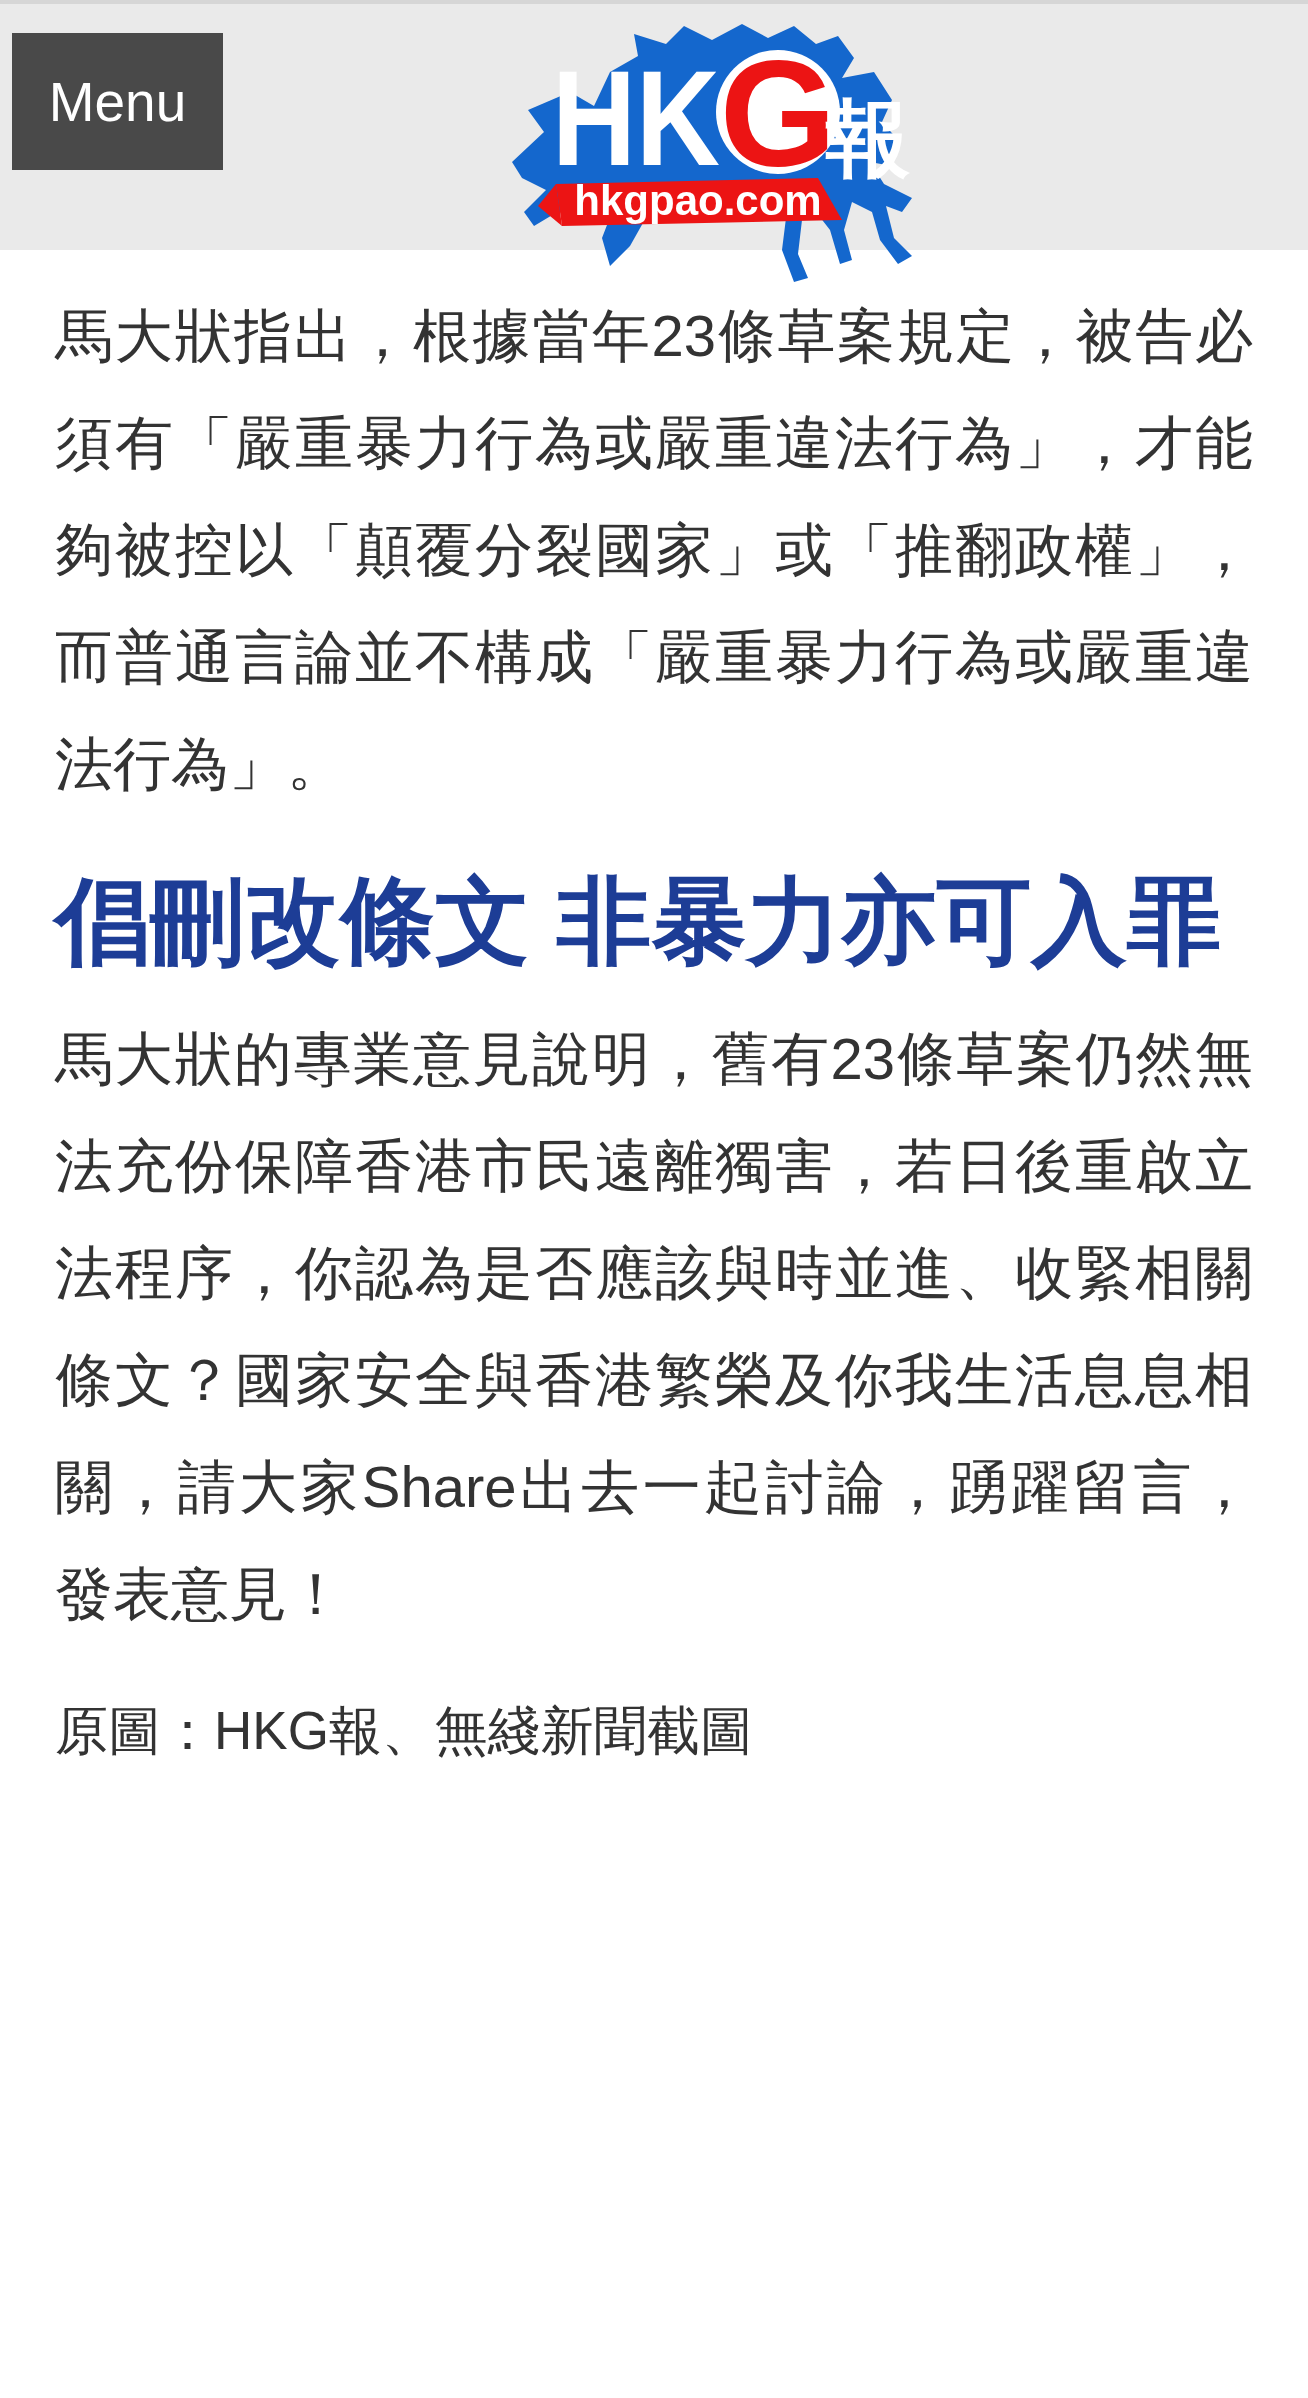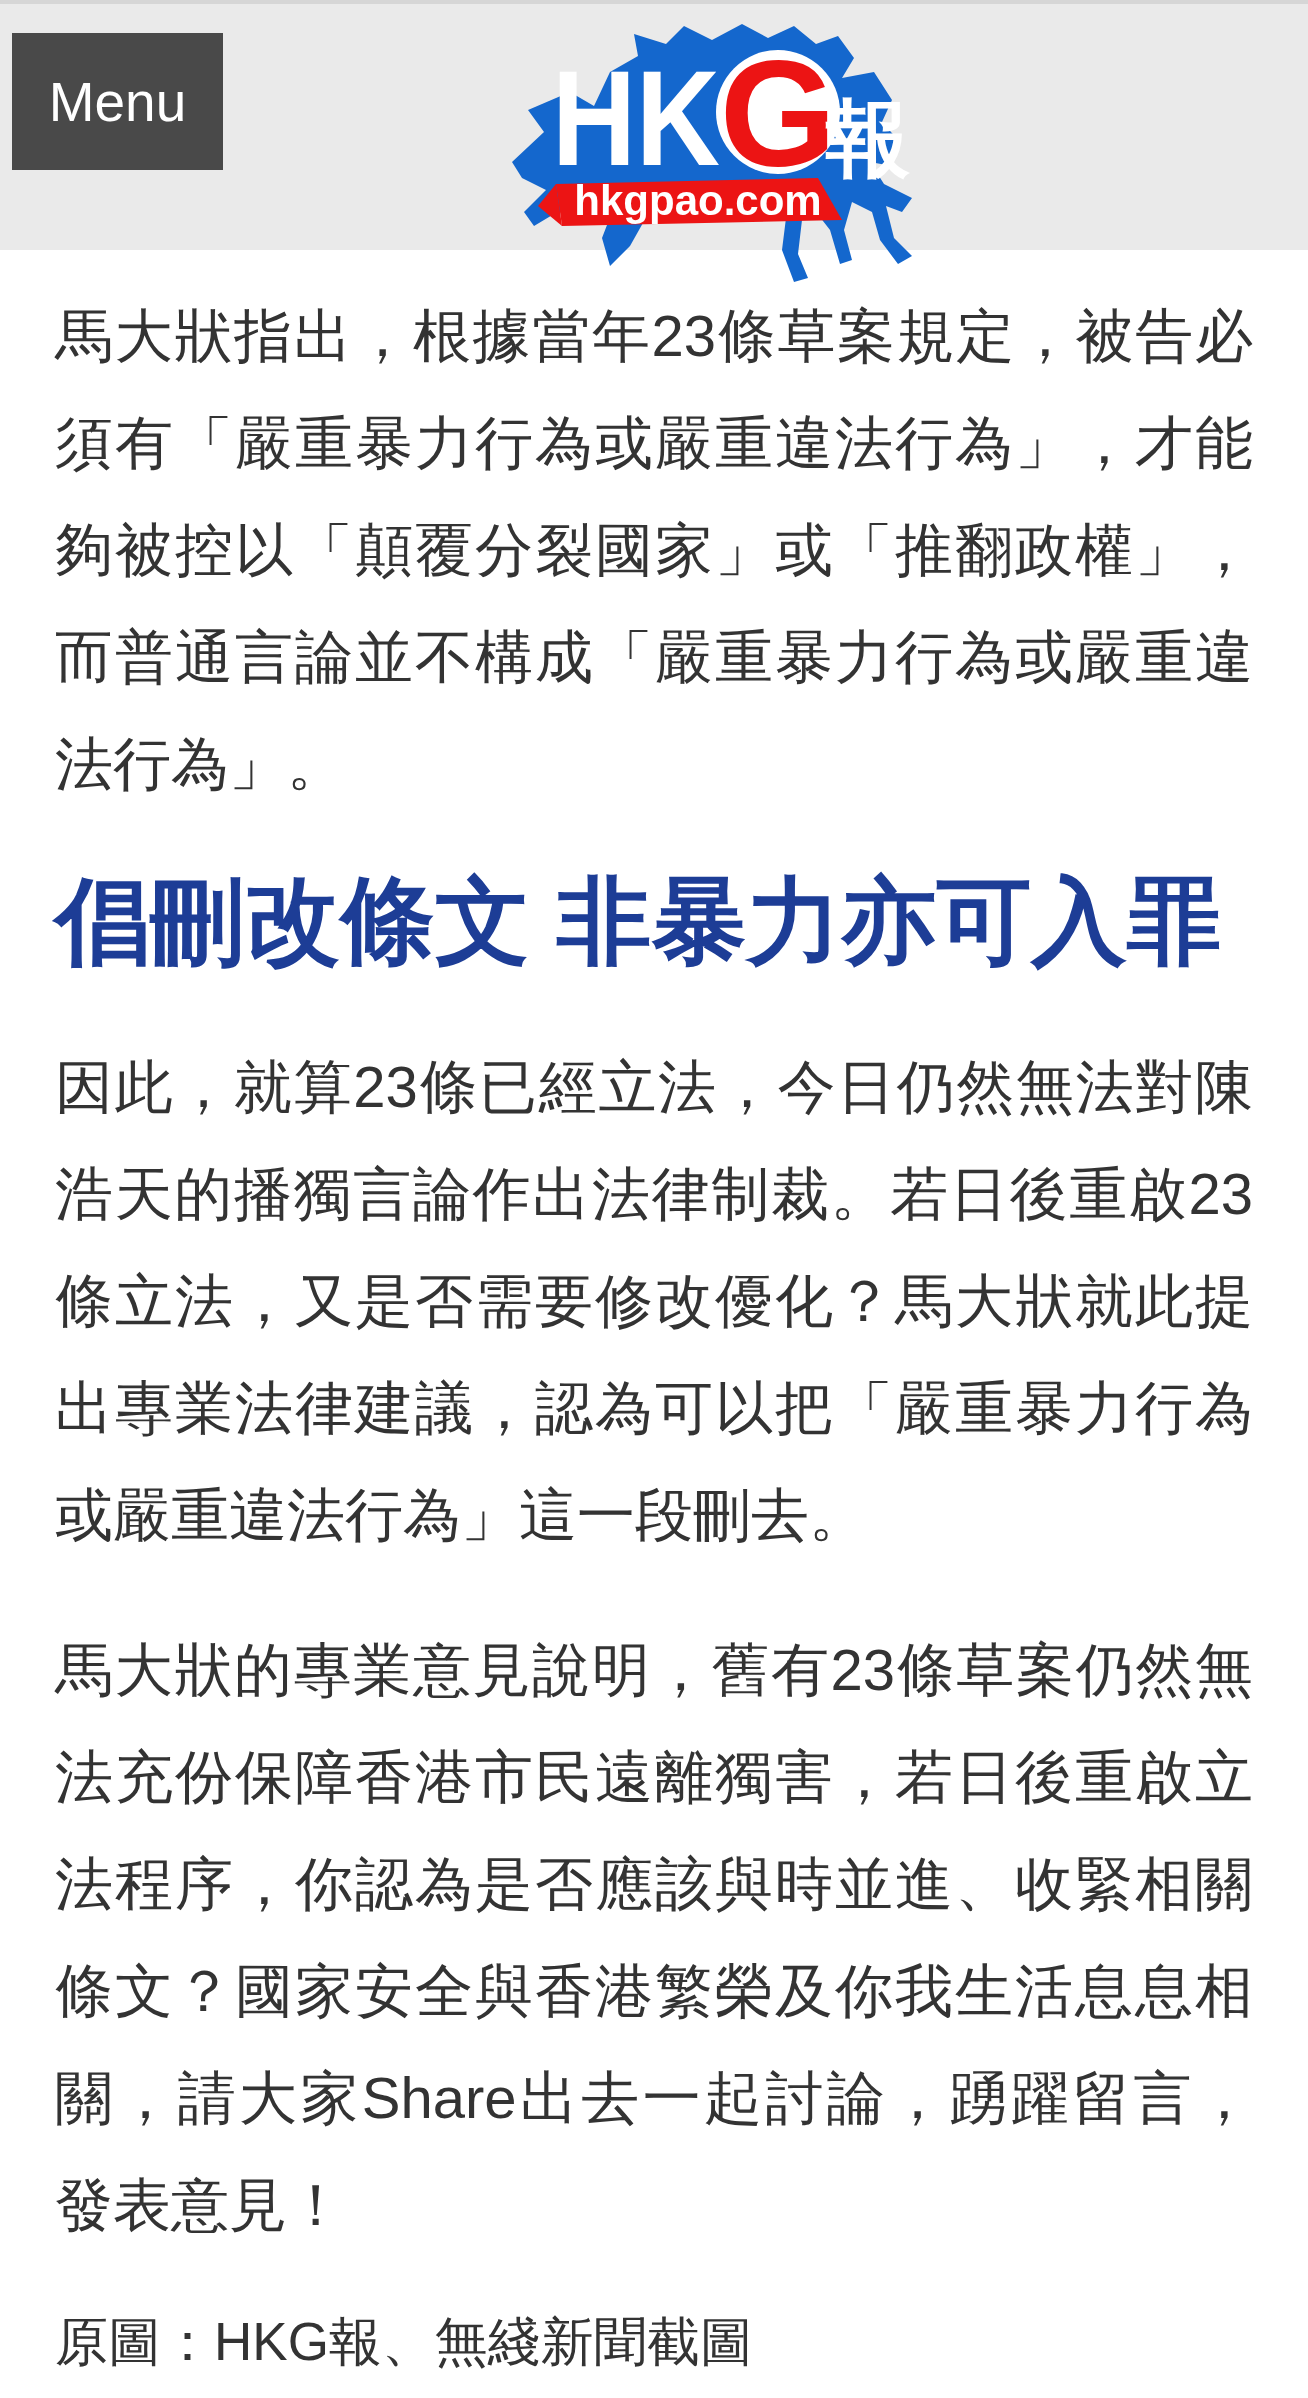--- a/index.html
+++ b/index.html
@@ -65,21 +65,21 @@
   }
   main.article p {
     margin: 0 0 48px 0;
     font-size: 58px;
     line-height: 107px;
     color: #333333;
     text-align: justify;
     letter-spacing: 0;
   }
   main.article h2 {
-    margin: 36px 0 56px 0;
+    margin: 36px 0 28px 0;
     font-size: 95px;
     line-height: 112px;
     font-weight: bold;
     color: #1d3d96;
     white-space: nowrap;
   }
   main.article p.caption {
     font-size: 53px;
     line-height: 72px;
     margin: 0;
@@ -120,20 +120,19 @@
         <text x="198" y="199" font-size="42" fill="#ffffff" text-anchor="middle">hkgpao.com</text>
       </svg>
     </a>
   </header>
 
   <main class="article">
     <p>馬大狀指出，根據當年23條草案規定，被告必須有「嚴重暴力行為或嚴重違法行為」，才能夠被控以「顛覆分裂國家」或「推翻政權」，而普通言論並不構成「嚴重暴力行為或嚴重違法行為」。</p>
 
     <h2>倡刪改條文 非暴力亦可入罪</h2>
 
-    <p>因此，就算23條已經立法，今日仍然無法對陳浩天的播獨言論作出法律制裁。若日後重啟23條立法，又是否需要修改優化？馬大狀就此提出專業法律建議，認為可以把「嚴重暴力行為或嚴重違法行為」這一段刪去。</p>
 
     <p>馬大狀的專業意見說明，舊有23條草案仍然無法充份保障香港市民遠離獨害，若日後重啟立法程序，你認為是否應該與時並進、收緊相關條文？國家安全與香港繁榮及你我生活息息相關，請大家Share出去一起討論，踴躍留言，發表意見！</p>
 
     <p class="caption">原圖：HKG報、無綫新聞截圖</p>
   </main>
 
 </div>
 
 </body></html>

